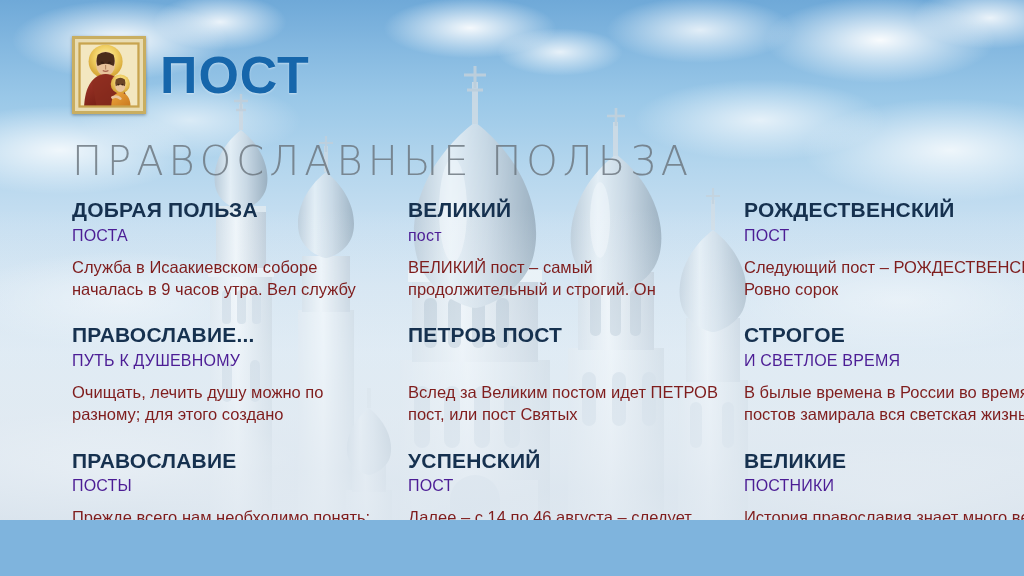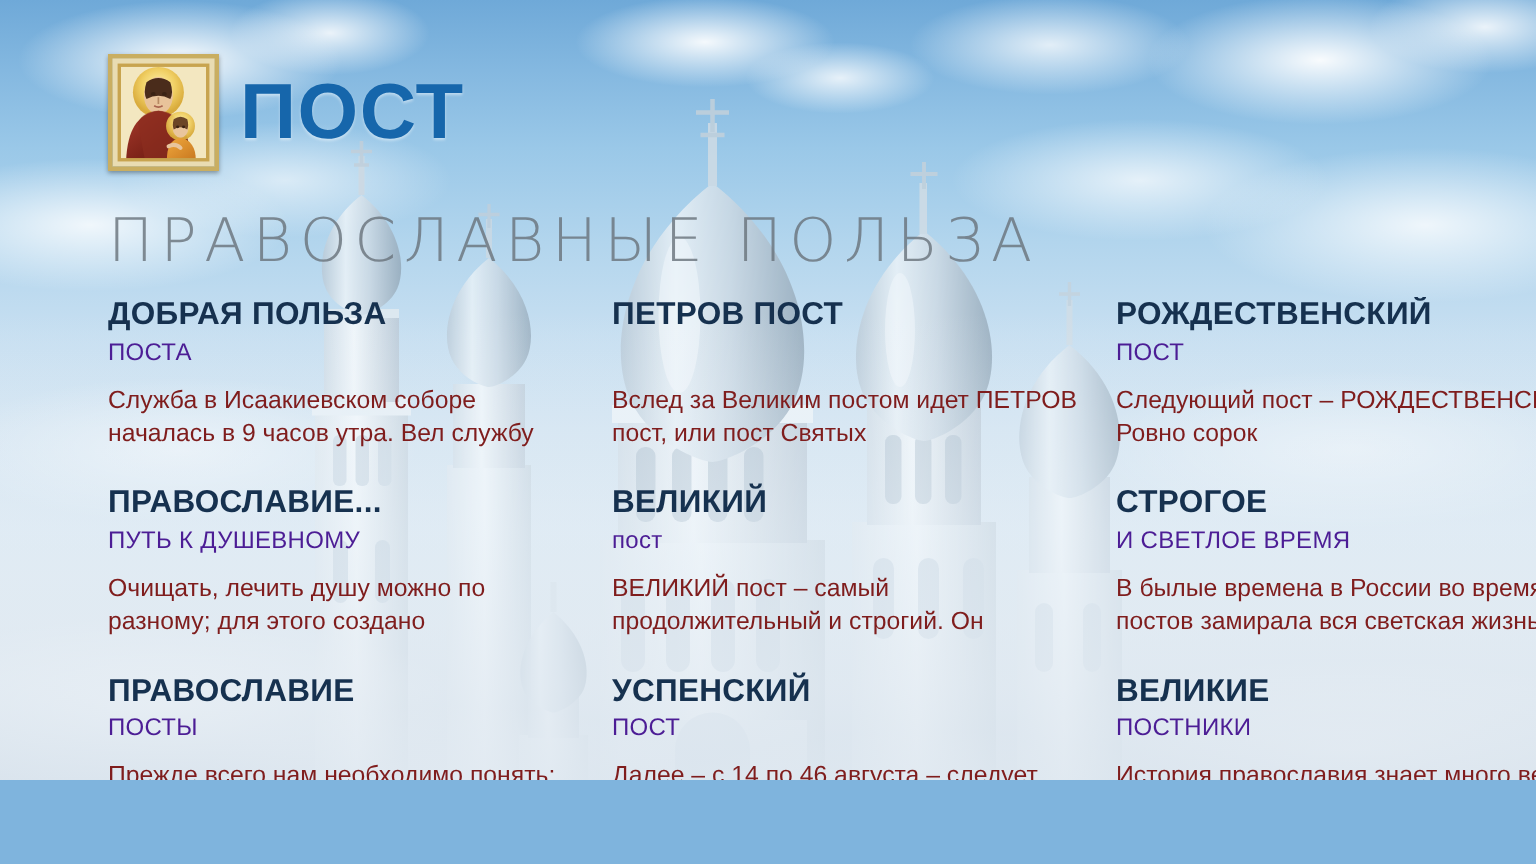--- a/index.html
+++ b/index.html
@@ -296,30 +296,30 @@
       </div>
       <div class="card">
         <div class="h">ПРАВОСЛАВИЕ</div>
         <div class="sub">ПОСТЫ</div>
         <div class="body">Прежде всего нам необходимо понять: пост нельзя начать «с</div>
       </div>
     </div>
 
     <div class="col col2">
       <div class="card">
+        <div class="h">ВЕЛИКИЙ</div>
+        <div class="sub">пост</div>
+        <div class="body">ВЕЛИКИЙ пост – самый продолжительный и строгий. Он</div>
+      </div>
+      <div class="card">
         <div class="h">ПЕТРОВ ПОСТ</div>
         <div class="sub"></div>
         <div class="body">Вслед за Великим постом идет ПЕТРОВ пост, или пост Святых</div>
       </div>
       <div class="card">
-        <div class="h">ВЕЛИКИЙ</div>
-        <div class="sub">пост</div>
-        <div class="body">ВЕЛИКИЙ пост – самый продолжительный и строгий. Он</div>
-      </div>
-      <div class="card">
         <div class="h">УСПЕНСКИЙ</div>
         <div class="sub">ПОСТ</div>
         <div class="body">Далее – с 14 по 46 августа – следует УСПЕНСКИЙ пост, или, как его</div>
       </div>
     </div>
 
     <div class="col col3">
       <div class="card">
         <div class="h">РОЖДЕСТВЕНСКИЙ</div>
         <div class="sub">ПОСТ</div>

